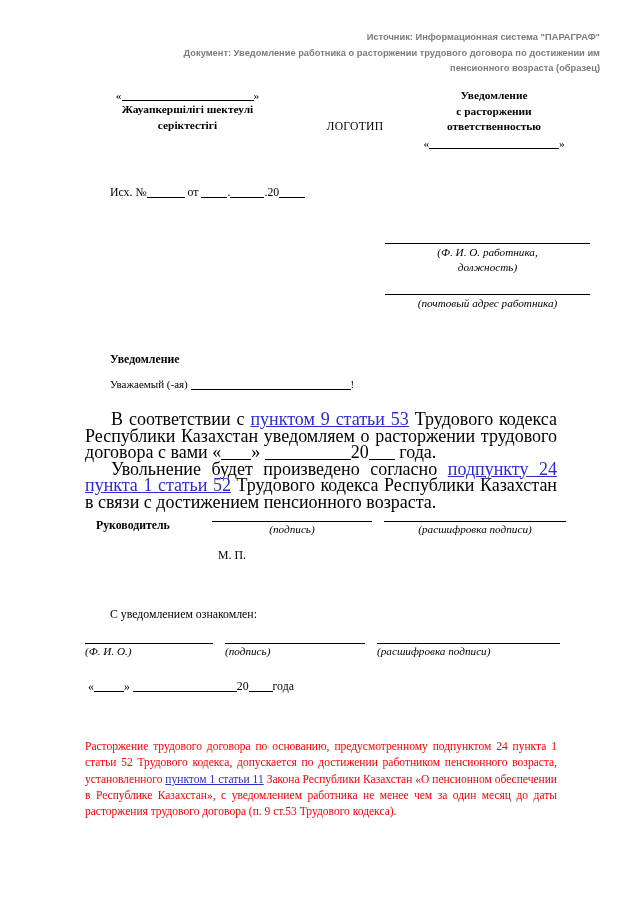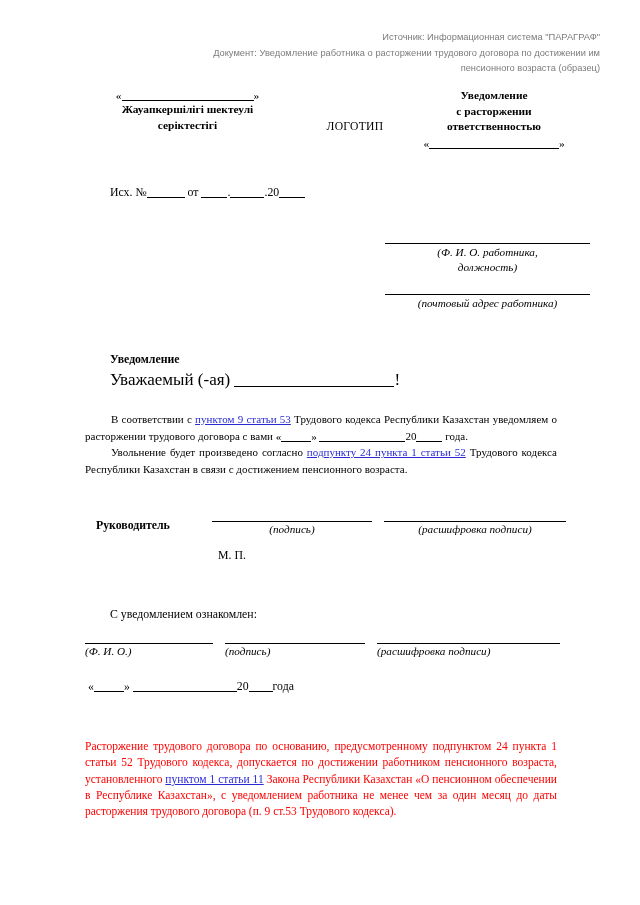--- a/index.html
+++ b/index.html
@@ -26,20 +26,21 @@
   .source-block {
     position: absolute;
     top: 30px;
     left: 110px;
     width: 490px;
     text-align: right;
     font-family: "Liberation Sans", "DejaVu Sans", sans-serif;
     font-size: 9.3px;
     line-height: 15.5px;
     color: #7c7c7c;
+    font-weight: bold;
   }
   .source-block .doc-line {
     display: block;
   }
 
   
   .company-header {
     position: absolute;
     top: 88px;
     left: 60px;
@@ -138,32 +139,32 @@
   
   .notif-title {
     position: absolute;
     top: 352px;
     left: 110px;
     font-weight: bold;
     font-size: 11.8px;
   }
   .greeting {
     position: absolute;
-    top: 370px;
-    left: 110px;
-    font-size: 17px;
+    top: 378px;
+    left: 110px;
+    font-size: 11px;
     white-space: nowrap;
   }
 
   .body-text {
     position: absolute;
     top: 411px;
     left: 85px;
     width: 472px;
-    font-size: 11px;
+    font-size: 18px;
     line-height: 16.5px;
     text-align: justify;
   }
   .body-text p {
     margin: 0;
     text-indent: 26px;
   }
   .lnk {
     color: #2b2bd4;
     text-decoration: underline;

